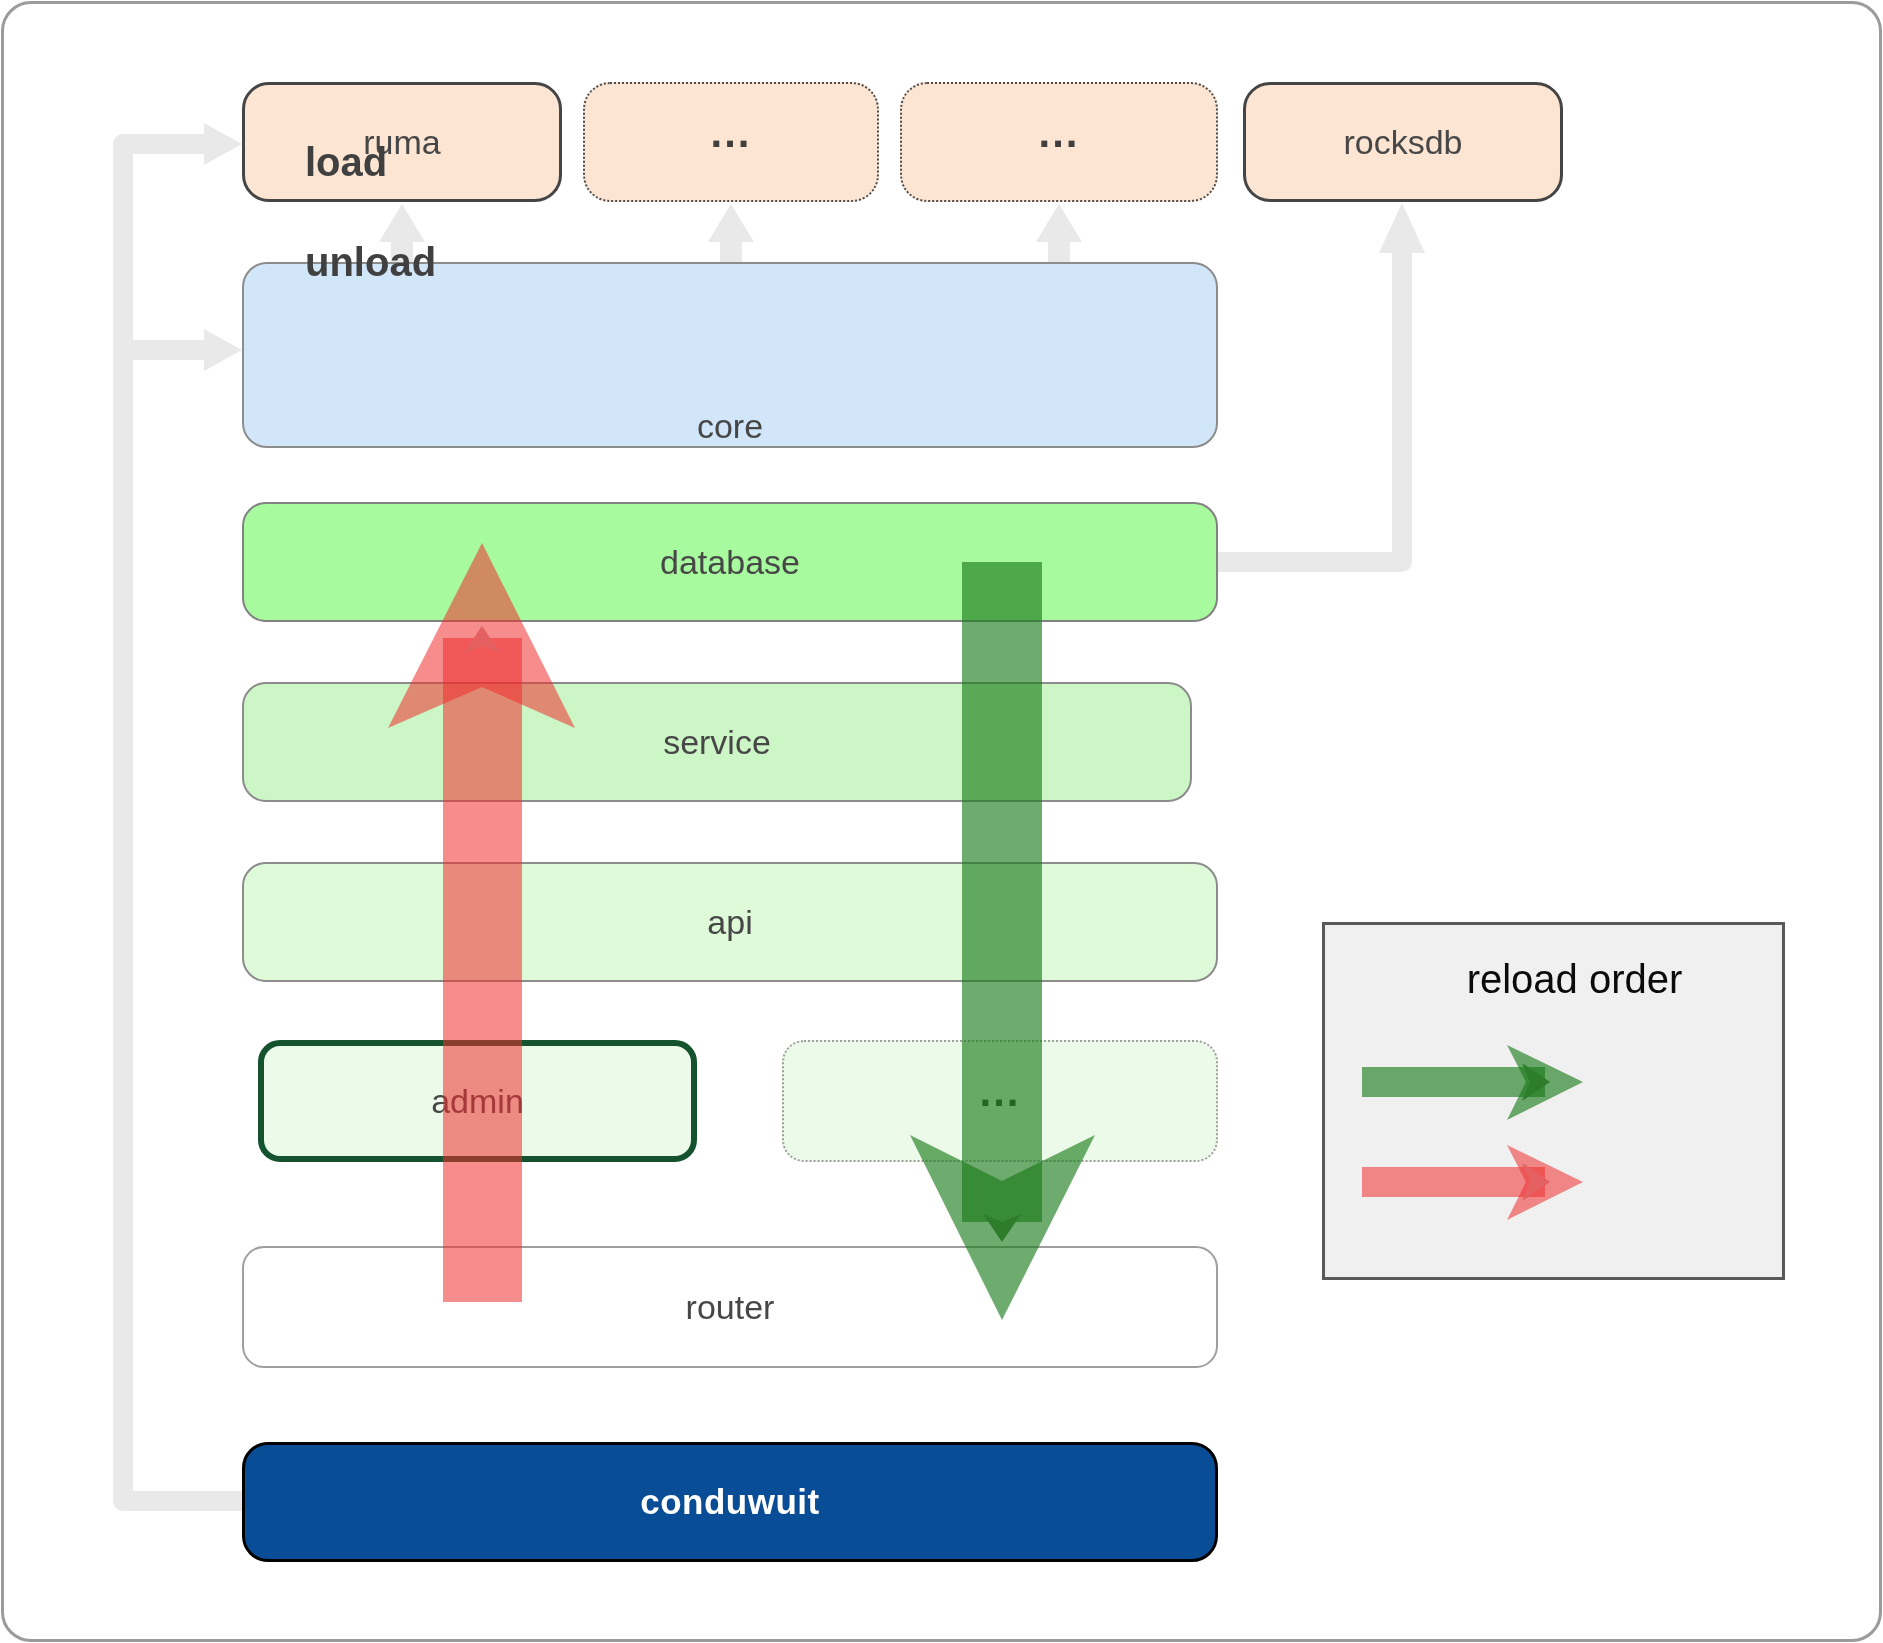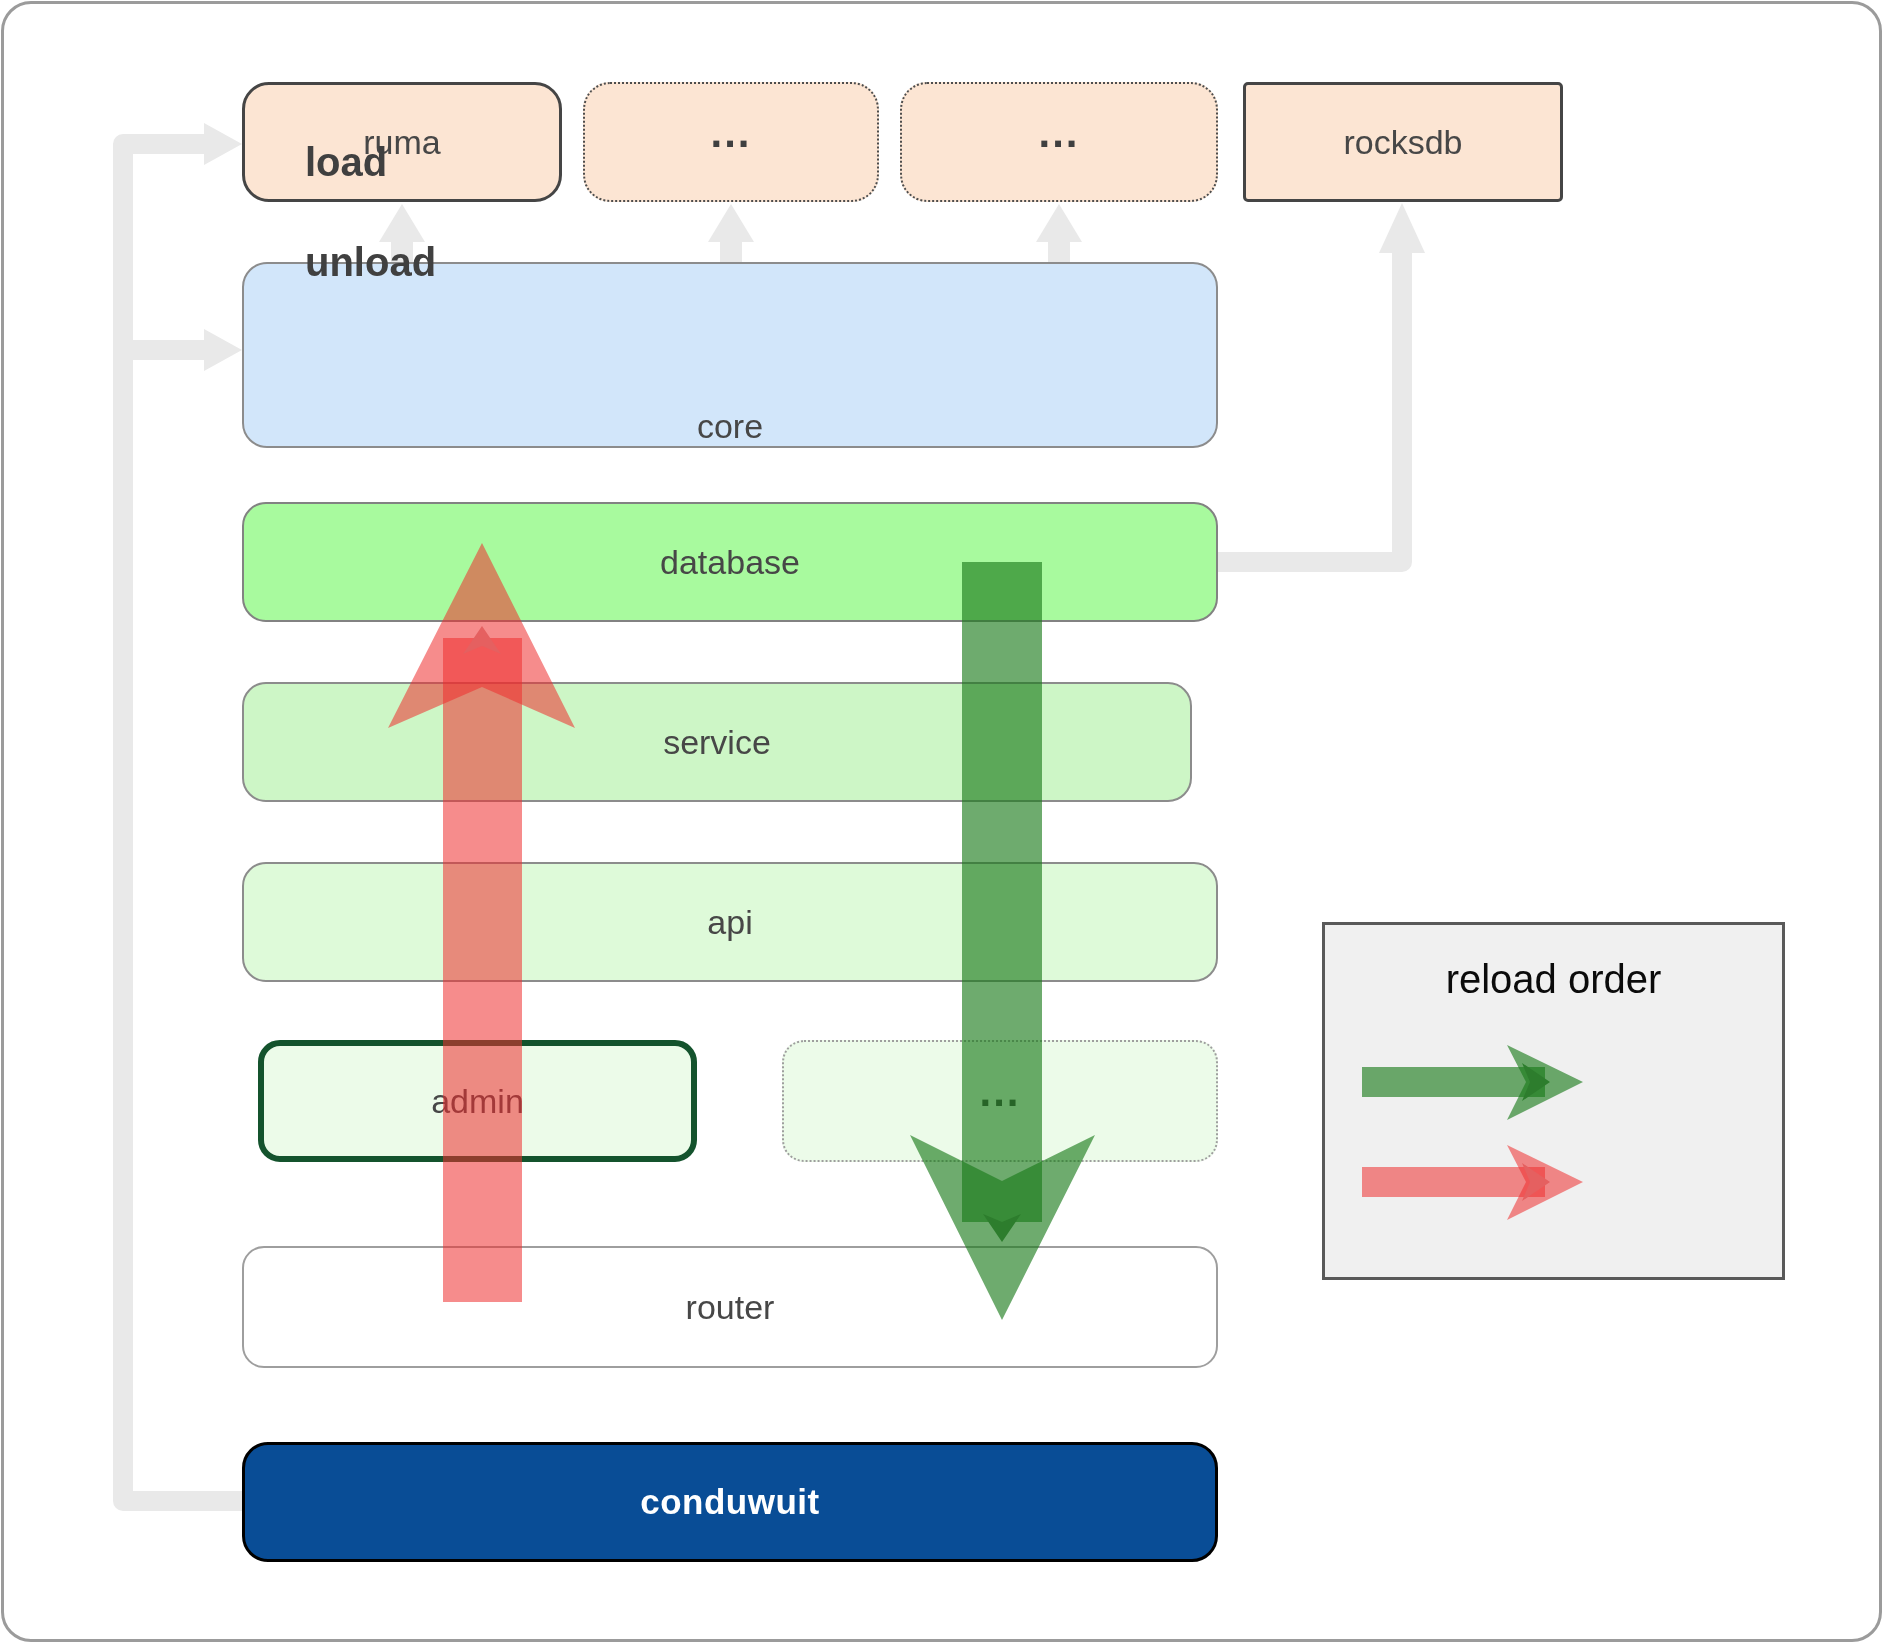--- a/index.html
+++ b/index.html
@@ -19,40 +19,40 @@
     position:absolute; box-sizing:border-box;
     display:flex; align-items:center; justify-content:center;
     font-size:34px; color:#474747; z-index:1;
   }
   .dots { font-size:42px; font-weight:700; color:#3f3f3f; transform:translateY(-9px); letter-spacing:2px; }
 
   
   #node-ruma      { left:242px; top:82px;  width:320px; height:120px; background:#fce5d3; border:3px solid #454545; border-radius:27px; }
   #node-ellipsis1 { left:583px; top:82px;  width:296px; height:120px; background:#fce5d3; border:2px dotted #4d4d4d; border-radius:27px; }
   #node-ellipsis2 { left:900px; top:82px;  width:318px; height:120px; background:#fce5d3; border:2px dotted #4d4d4d; border-radius:27px; }
-  #node-rocksdb   { left:1243px; top:82px; width:320px; height:120px; background:#fce5d3; border:3px solid #454545; border-radius:5px; }
+  #node-rocksdb   { left:1243px; top:82px; width:320px; height:120px; background:#fce5d3; border:3px solid #454545; border-radius:27px; }
   
   #node-core      { left:242px; top:262px;  width:976px; height:186px; background:#d2e6fa; border:2px solid #8c8c8c; border-radius:25px;align-items:flex-end; }
   #node-database  { left:242px; top:502px;  width:976px; height:120px; background:#a8fa9e; border:2px solid #828282; border-radius:24px; }
   #node-service   { left:242px; top:682px;  width:950px; height:120px; background:#cdf6c6; border:2px solid #8c8c8c; border-radius:24px; }
   #node-api       { left:242px; top:862px;  width:976px; height:120px; background:#defad9; border:2px solid #8c8c8c; border-radius:24px; }
   #node-admin     { left:242px; top:1040px; width:439px; height:122px; background:#ecfbe9; border:6px solid #14532d; border-radius:22px;margin-left:16px; }
   #node-ellipsis3 { left:782px; top:1040px; width:436px; height:122px; background:#ecfbe9; border:2px dotted #9e9e9e; border-radius:22px; }
   #node-router    { left:242px; top:1220px; width:976px; height:122px; background:#ffffff; border:2px solid #9e9e9e; border-radius:22px;margin-top:26px; }
   #node-conduwuit { left:242px; top:1442px; width:976px; height:120px; background:#094d96; border:3px solid #000000; border-radius:26px;
                     color:#ffffff; font-size:35px; font-weight:700; letter-spacing:0.5px; }
 
   
   #legend {
     position:absolute; left:1322px; top:922px; width:463px; height:358px; box-sizing:border-box;
     background:#f0f0f0; border:3px solid #595959; z-index:1;
   }
   #legend-title {
     position:absolute; left:0; top:32px; width:100%; text-align:center;
-    font-size:40px; color:#0b0b0b;
+    font-size:40px; color:#0b0b0b;padding-left:21px;
   }
   .legend-label { position:absolute; left:305px; font-size:40px; color:#404040; z-index:2;font-weight:bold; }
   #legend-label-load   { top:140px; }
   #legend-label-unload { top:240px; }
 
   
   .gray-line { stroke:#e9e9e9; stroke-width:20px; fill:none; stroke-linejoin:round; stroke-linecap:butt; }
   .gray-shaft { stroke:#e9e9e9; stroke-width:22px; fill:none; }
   .gray-head { fill:#e9e9e9; }
   .big-red   { fill:#ee2e2e; fill-opacity:0.55; }

